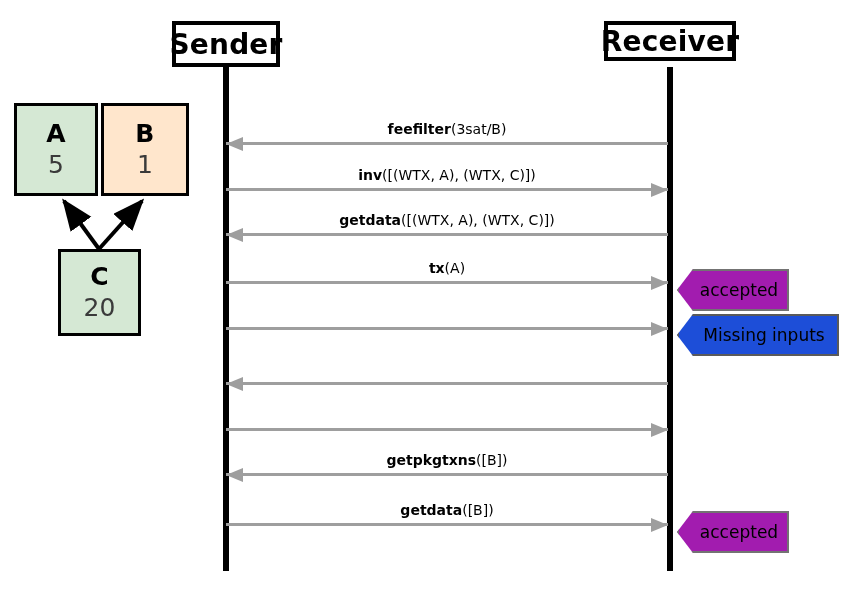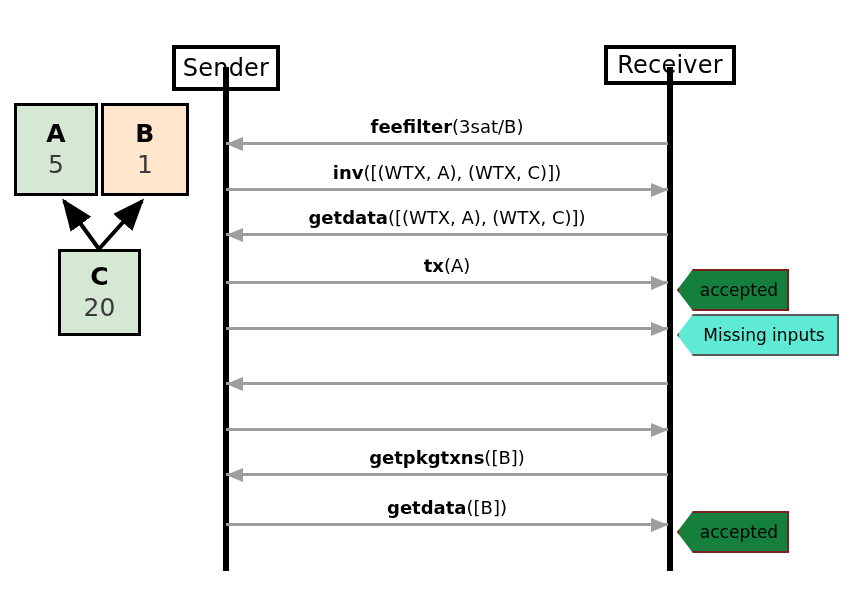--- a/index.html
+++ b/index.html
@@ -72,25 +72,24 @@
     width: 849px; height: 591px;
   }
   .actor-head {
     position: absolute;
     box-sizing: border-box;
     background: #ffffff;
     border: 4px solid #000000;
     display: flex;
     align-items: center;
     justify-content: center;
-    font-size: 24px;
-    font-weight: normal;
+    font-size: 28px;
+    font-weight: bold;
     color: #000000;
     letter-spacing: 0.2px;
-    margin-top: 24px;
   }
   #actor-sender-head {
     left: 172px; top: 21px; width: 108px; height: 46px;
   }
   #actor-receiver-head {
     left: 604px; top: 21px; width: 132px; height: 40px;
   }
   .lifeline {
     position: absolute;
     width: 6px;
@@ -107,21 +106,21 @@
     left: 226px;
     width: 442px;
     height: 46px;
   }
   .message .msg-label {
     position: absolute;
     left: 0;
     right: 0;
     bottom: 14px;
     text-align: center;
-    font-size: 18px;
+    font-size: 14px;
     color: #000000;
     white-space: nowrap;
   }
   .message .msg-label b {
     font-weight: bold;
   }
   .message .msg-line {
     position: absolute;
     left: 0;
     right: 0;
@@ -161,25 +160,25 @@
     font-size: 17px;
     color: #000000;
     white-space: nowrap;
     clip-path: polygon(16px 0, 100% 0, 100% 100%, 16px 100%, 0 50%);
   }
   .status-badge .badge-text {
     position: relative;
     z-index: 2;
   }
   .badge-accepted {
-    background: #15803d;
-    border: 2px solid #7f1d1d;
+    background: #a21caf;
+    border: 2px solid #737373;
   }
   .badge-rejected {
-    background: #5eead4;
+    background: #1d4ed8;
     border: 2px solid #5a5a5a;
   }
   #badge-tx-a { left: 677px; top: 269px; width: 112px; }
   #badge-tx-c { left: 677px; top: 314px; width: 162px; }
   #badge-pkgtxns { left: 677px; top: 511px; width: 112px; }
 </style>
 </head>
 <body>
 
 <div id="tx-graph">

